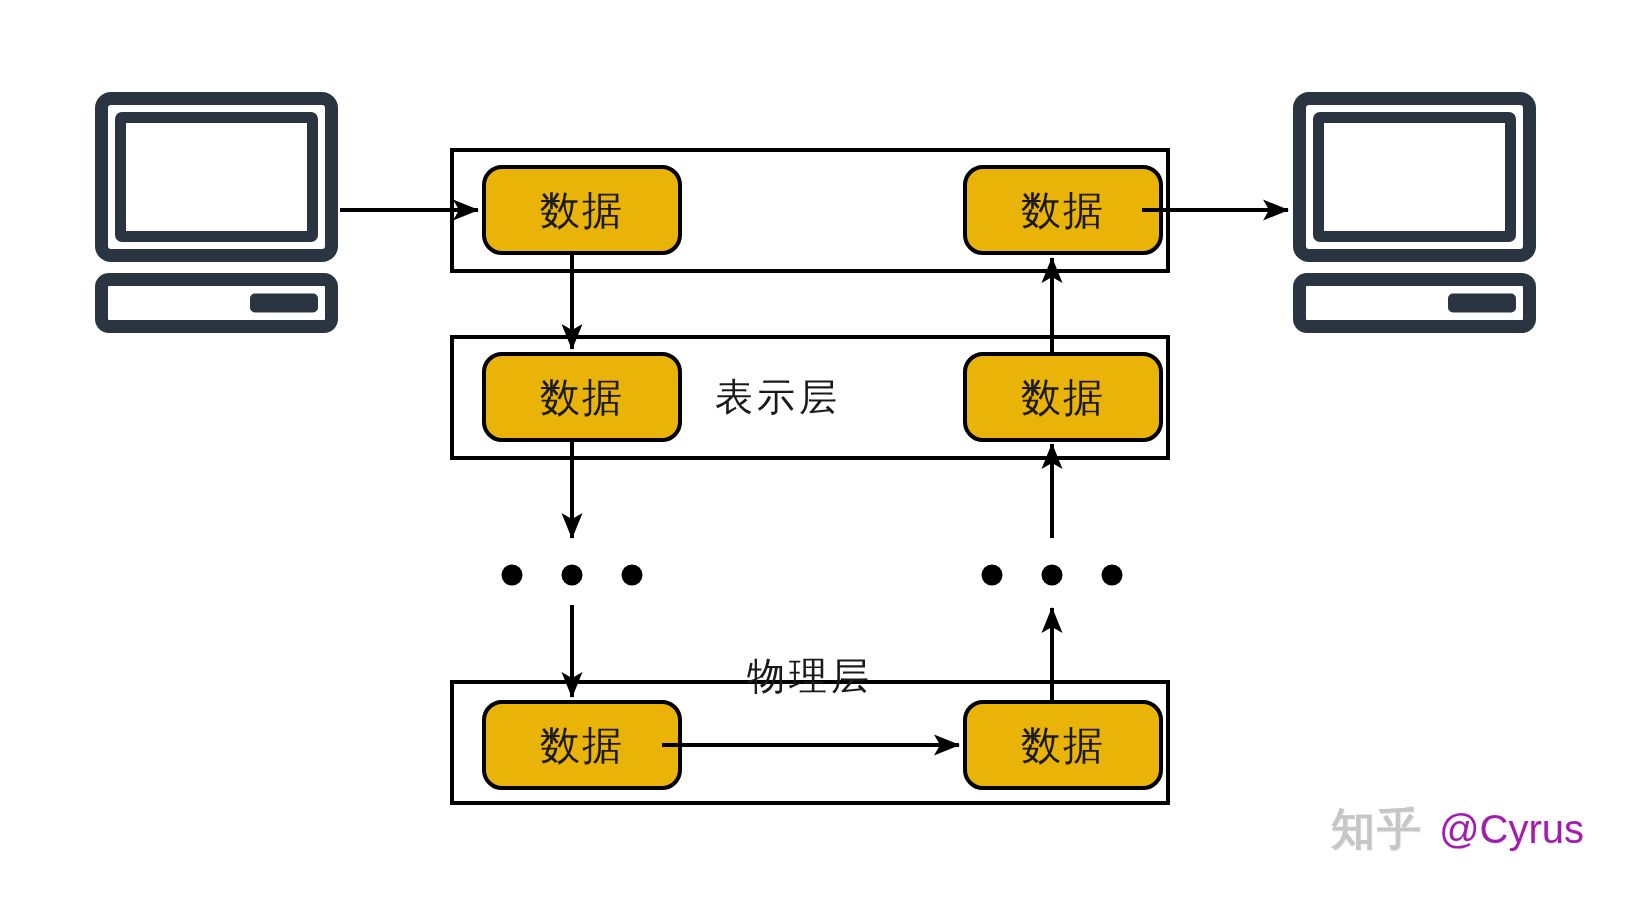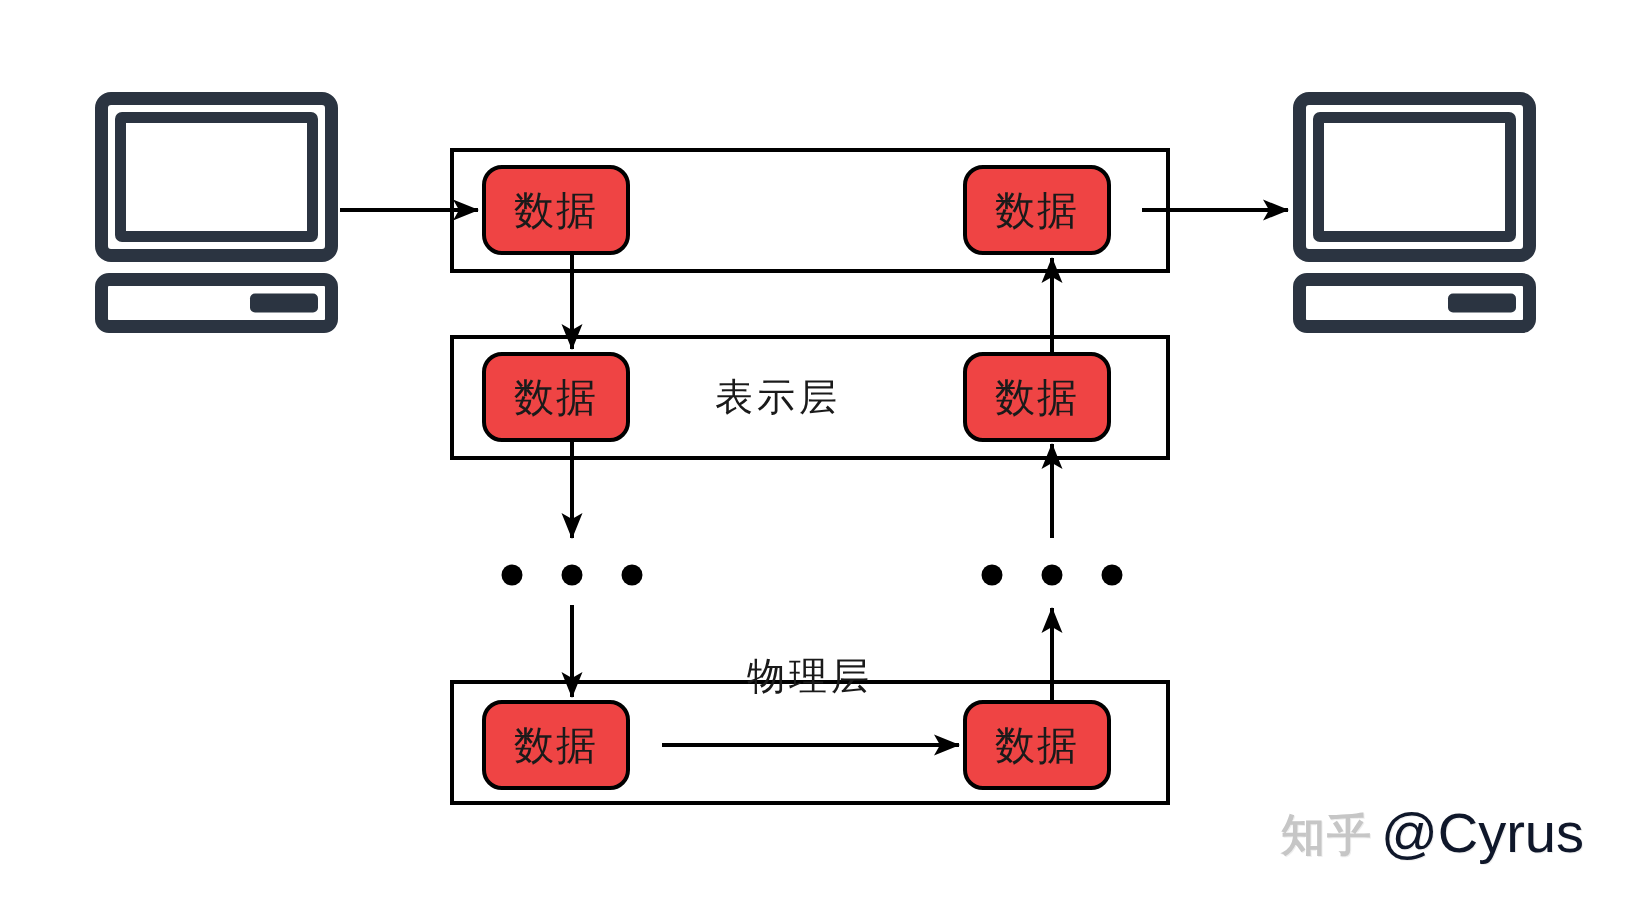--- a/index.html
+++ b/index.html
@@ -69,25 +69,25 @@
     transform: translate(-50%, -50%);
     font-size: 38px;
     letter-spacing: 4px;
     color: #1a1a1a;
     white-space: nowrap;
   }
 
   
   .data-box {
     position: absolute;
-    width: 148px; height: 90px;
+    width: 200px; height: 90px;
     border: 4px solid #000000;
     border-radius: 20px;
     box-sizing: border-box;
-    background: #ef4444;
+    background: #eab308;
     display: flex;
     align-items: center;
     justify-content: center;
     font-size: 40px;
     letter-spacing: 2px;
     color: #1a1a1a;
   }
   .col-left  { left: 482px; }
   .col-right { left: 963px; }
   .row-app  { top: 165px; }
@@ -102,28 +102,28 @@
   }
   #connectors line { stroke: #000000; stroke-width: 4; }
   #connectors circle { fill: #000000; }
 
   
   .watermark {
     position: absolute;
     top: 800px;
     right: 48px;
     display: flex;
-    align-items: flex-end;
-    gap: 8px;
+    align-items: center;
+    gap: 16px;
     color: #c6c6c6;
     text-shadow: -1px -1px 0 #ffffff, 1px 1px 0 #efefef;
     white-space: nowrap;
   }
   .watermark .brand  { font-size: 44px; font-weight: 700; letter-spacing: 2px; }
-  .watermark .author { font-size: 56px; font-weight: 400; color: #0f172a; }
+  .watermark .author { font-size: 40px; font-weight: 400; color: #a21caf; }
 </style>
 </head>
 <body>
 
 <div id="canvas">
 
   <div class="computer" style="left:95px; top:92px;">
     <div class="monitor">
       <div class="screen"></div>
     </div>

